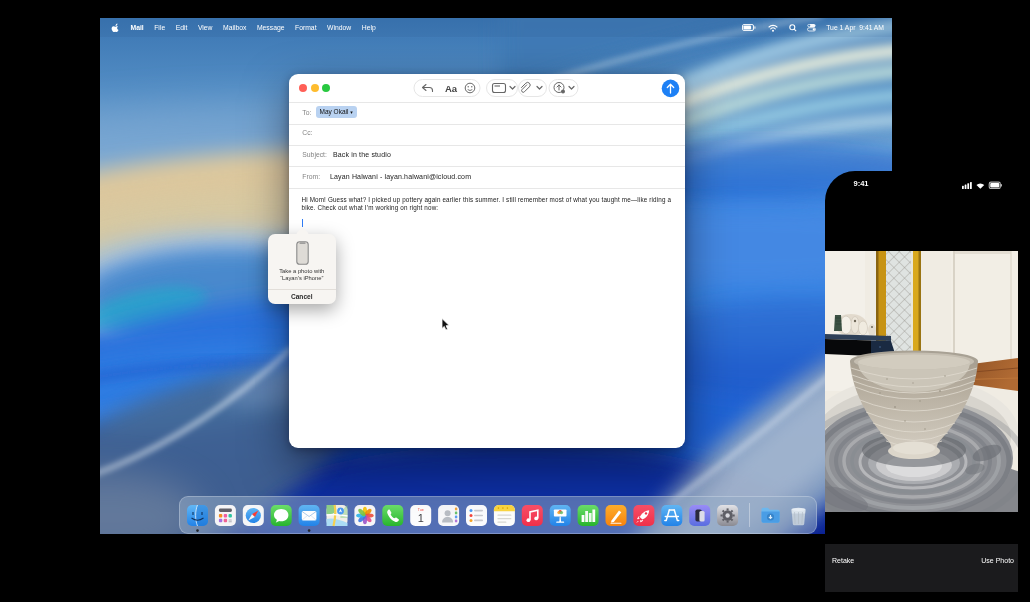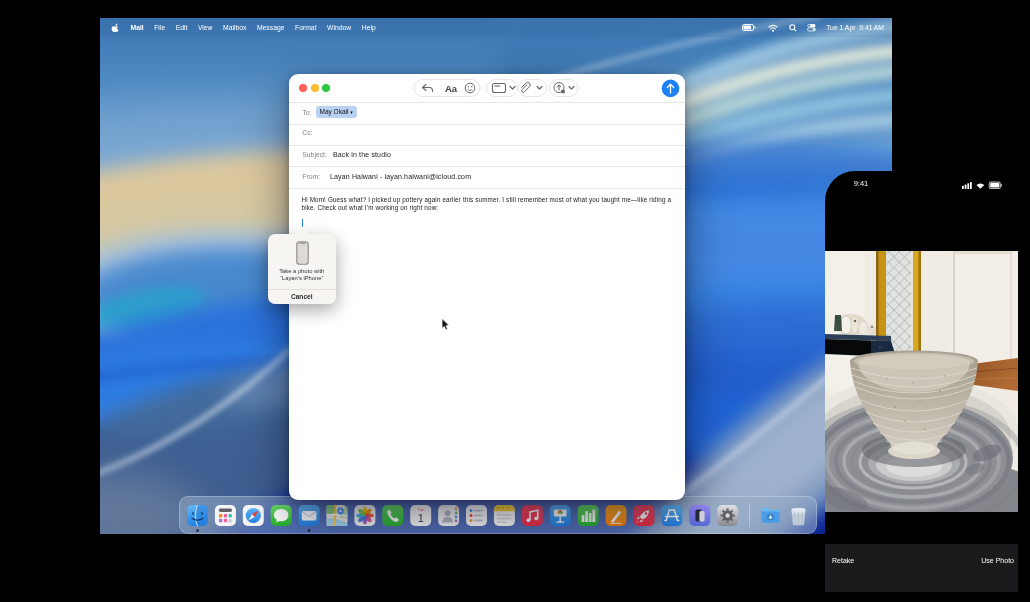--- a/index.html
+++ b/index.html
@@ -3,21 +3,21 @@
 <meta charset="utf-8">
 <style>
   html,body{margin:0;padding:0;}
   body{width:1030px;height:602px;background:#000;position:relative;overflow:hidden;
        font-family:"Liberation Sans",sans-serif;-webkit-font-smoothing:antialiased;}
   #desktop{position:absolute;left:100px;top:18px;width:792px;height:516px;overflow:hidden;}
   #menubar{position:absolute;left:0;top:0;width:792px;height:19px;background:rgba(30,70,120,0.10);
            color:#fff;font-size:6.8px;display:flex;align-items:center;z-index:30;}
   #dock{position:absolute;left:78.5px;top:478px;width:636px;height:36px;background:rgba(150,172,200,0.52);
         border-radius:9px;border:0.5px solid rgba(255,255,255,0.25);z-index:30;}
-  #mailwin{position:absolute;left:289px;top:74px;width:396px;height:426px;background:#fff;border-radius:9px;
+  #mailwin{position:absolute;left:289px;top:74px;width:396px;height:374px;background:#fff;border-radius:9px;
            box-shadow:0 18px 45px rgba(0,0,20,0.5), 0 2px 8px rgba(0,0,20,0.3);z-index:40;}
   #iphone{position:absolute;left:825px;top:171px;width:196px;height:431px;background:#000;
           border-radius:30px 30px 0 0;z-index:50;}
   .sep{position:absolute;left:0;width:396px;height:1px;background:#e7e7e7;}
   .lbl{position:absolute;color:#838383;font-size:6.8px;}
   .val{position:absolute;color:#1a1a1a;font-size:7px;letter-spacing:0.15px;}
 </style>
 </head>
 <body>
 <div id="desktop">
@@ -440,21 +440,21 @@
   <div style="position:absolute;left:0;top:34px;width:67.5px;text-align:center;font-size:5.8px;line-height:6.8px;color:#333;">Take a photo with<br>“Layan’s iPhone”</div>
   <div style="position:absolute;left:0;top:54.5px;width:67.5px;height:1px;background:#e2ded9;"></div>
   <div style="position:absolute;left:0;top:58.5px;width:67.5px;text-align:center;font-size:6.6px;font-weight:bold;color:#2b2b2b;">Cancel</div>
 </div>
 
 <svg style="position:absolute;left:441px;top:318px;z-index:60" width="9" height="13" viewBox="0 0 9 13">
   <path d="M1,0.5 L1,10.5 L3.3,8.4 L4.8,12 L6.6,11.2 L5.1,7.7 L8.2,7.6 Z" fill="#111" stroke="#fff" stroke-width="0.8"></path>
 </svg>
 
 <div id="iphone">
-  <div style="position:absolute;left:21px;top:8px;width:30px;text-align:center;color:#fff;font-size:7.5px;font-weight:normal;">9:41</div>
+  <div style="position:absolute;left:21px;top:8px;width:30px;text-align:center;color:#fff;font-size:7.5px;font-weight:bold;">9:41</div>
   <svg style="position:absolute;right:19px;top:9.5px" width="40" height="8.9" viewBox="0 0 36 8">
     <rect x="0" y="4.2" width="1.6" height="3" rx="0.5" fill="#fff"></rect>
     <rect x="2.4" y="3.2" width="1.6" height="4" rx="0.5" fill="#fff"></rect>
     <rect x="4.8" y="2" width="1.6" height="5.2" rx="0.5" fill="#fff"></rect>
     <rect x="7.2" y="0.8" width="1.6" height="6.4" rx="0.5" fill="#fff"></rect>
     <path d="M16.5,7 L13,3.6 A5.2,5.2 0 0 1 20,3.6 Z" fill="#fff"></path>
     <rect x="24.5" y="1" width="10" height="5.8" rx="1.6" fill="none" stroke="#fff" stroke-opacity="0.7"></rect>
     <rect x="25.4" y="1.9" width="8.2" height="4" rx="0.9" fill="#fff"></rect>
     <rect x="35" y="2.8" width="1" height="2.2" rx="0.5" fill="#fff" fill-opacity="0.7"></rect>
   </svg>

